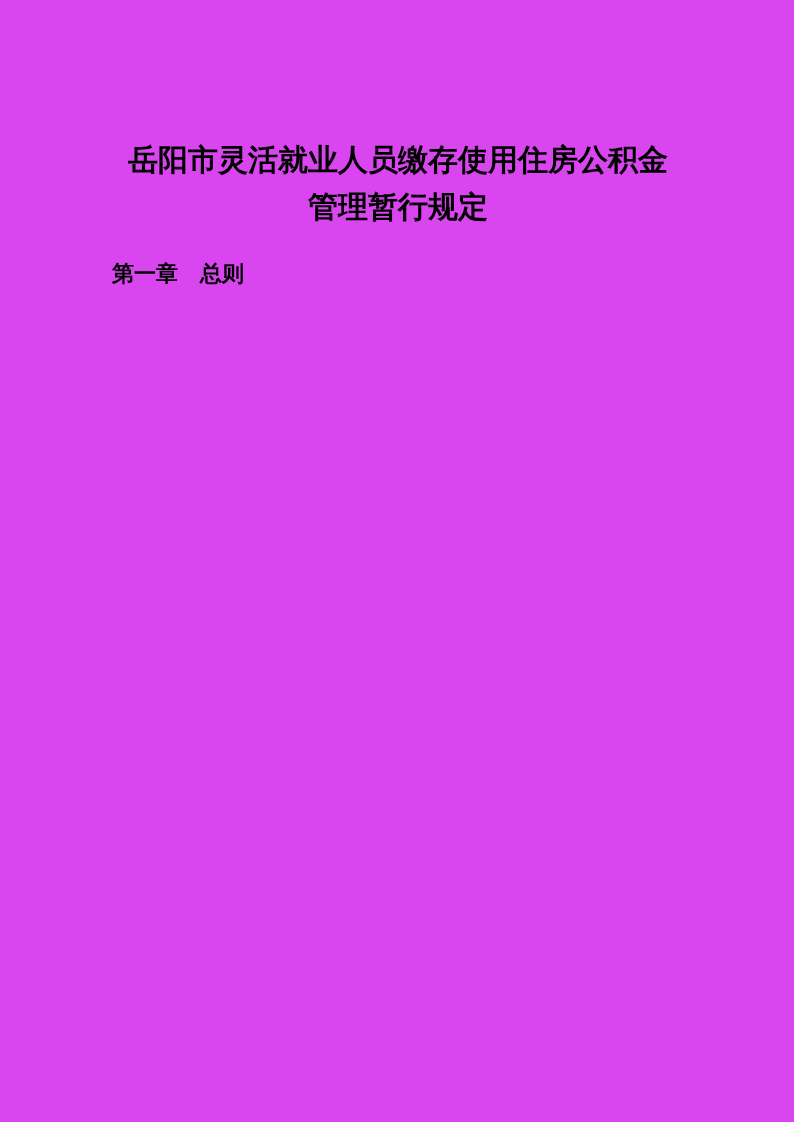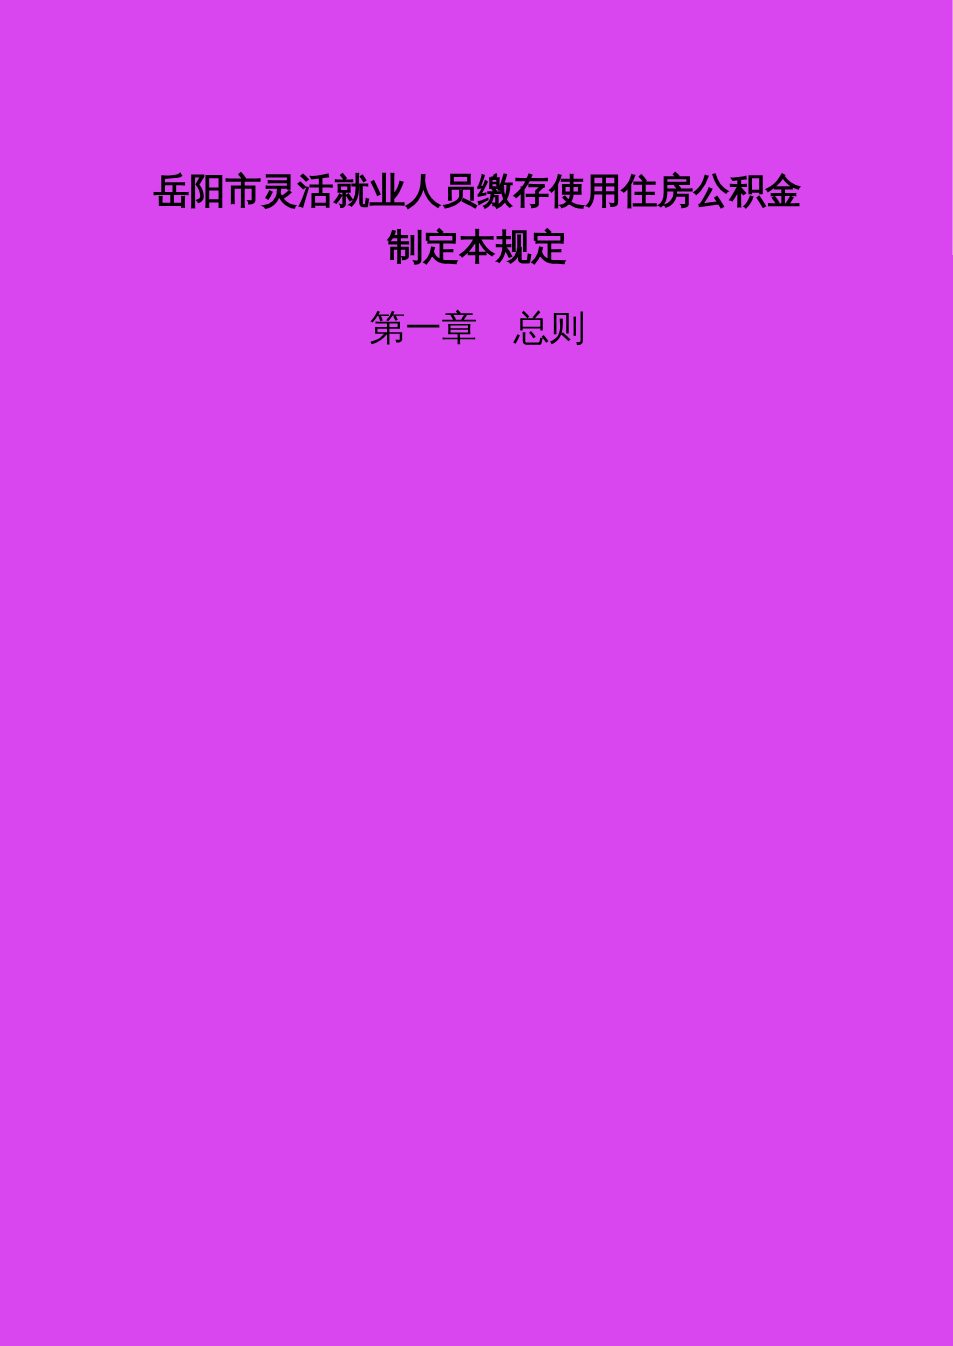--- a/index.html
+++ b/index.html
@@ -28,24 +28,24 @@
     padding-top: 136px;
     font-size: 30px;
     line-height: 47px;
     font-weight: bold;
     text-align: center;
     letter-spacing: 0px;
   }
   .chapter-heading {
     margin: 0;
     margin-top: 30px;
-    font-size: 30px;
+    font-size: 22px;
     line-height: 28px;
-    font-weight: normal;
-    text-align: center;
+    font-weight: bold;
+    text-align: left;
   }
   .body-text {
     margin-top: 12px;
   }
   .article {
     margin: 0;
     font-size: 21px;
     line-height: 41.5px;
     text-align: justify;
     text-indent: 2em;
@@ -54,21 +54,21 @@
     font-weight: bold;
     padding-right: 0.9em;
   }
 </style>
 </head>
 <body>
 
 <div class="page">
   <div class="content">
 
-    <h1 class="doc-title"><span>岳阳市灵活就业人员缴存使用住房公积金</span><br><span>制定本规定</span></h1>
+    <h1 class="doc-title"><span>岳阳市灵活就业人员缴存使用住房公积金</span><br><span>管理暂行规定</span></h1>
 
     <h2 class="chapter-heading">第一章　总则</h2>
 
     <div class="body-text">
 
 
 
 
     </div>
   </div>

